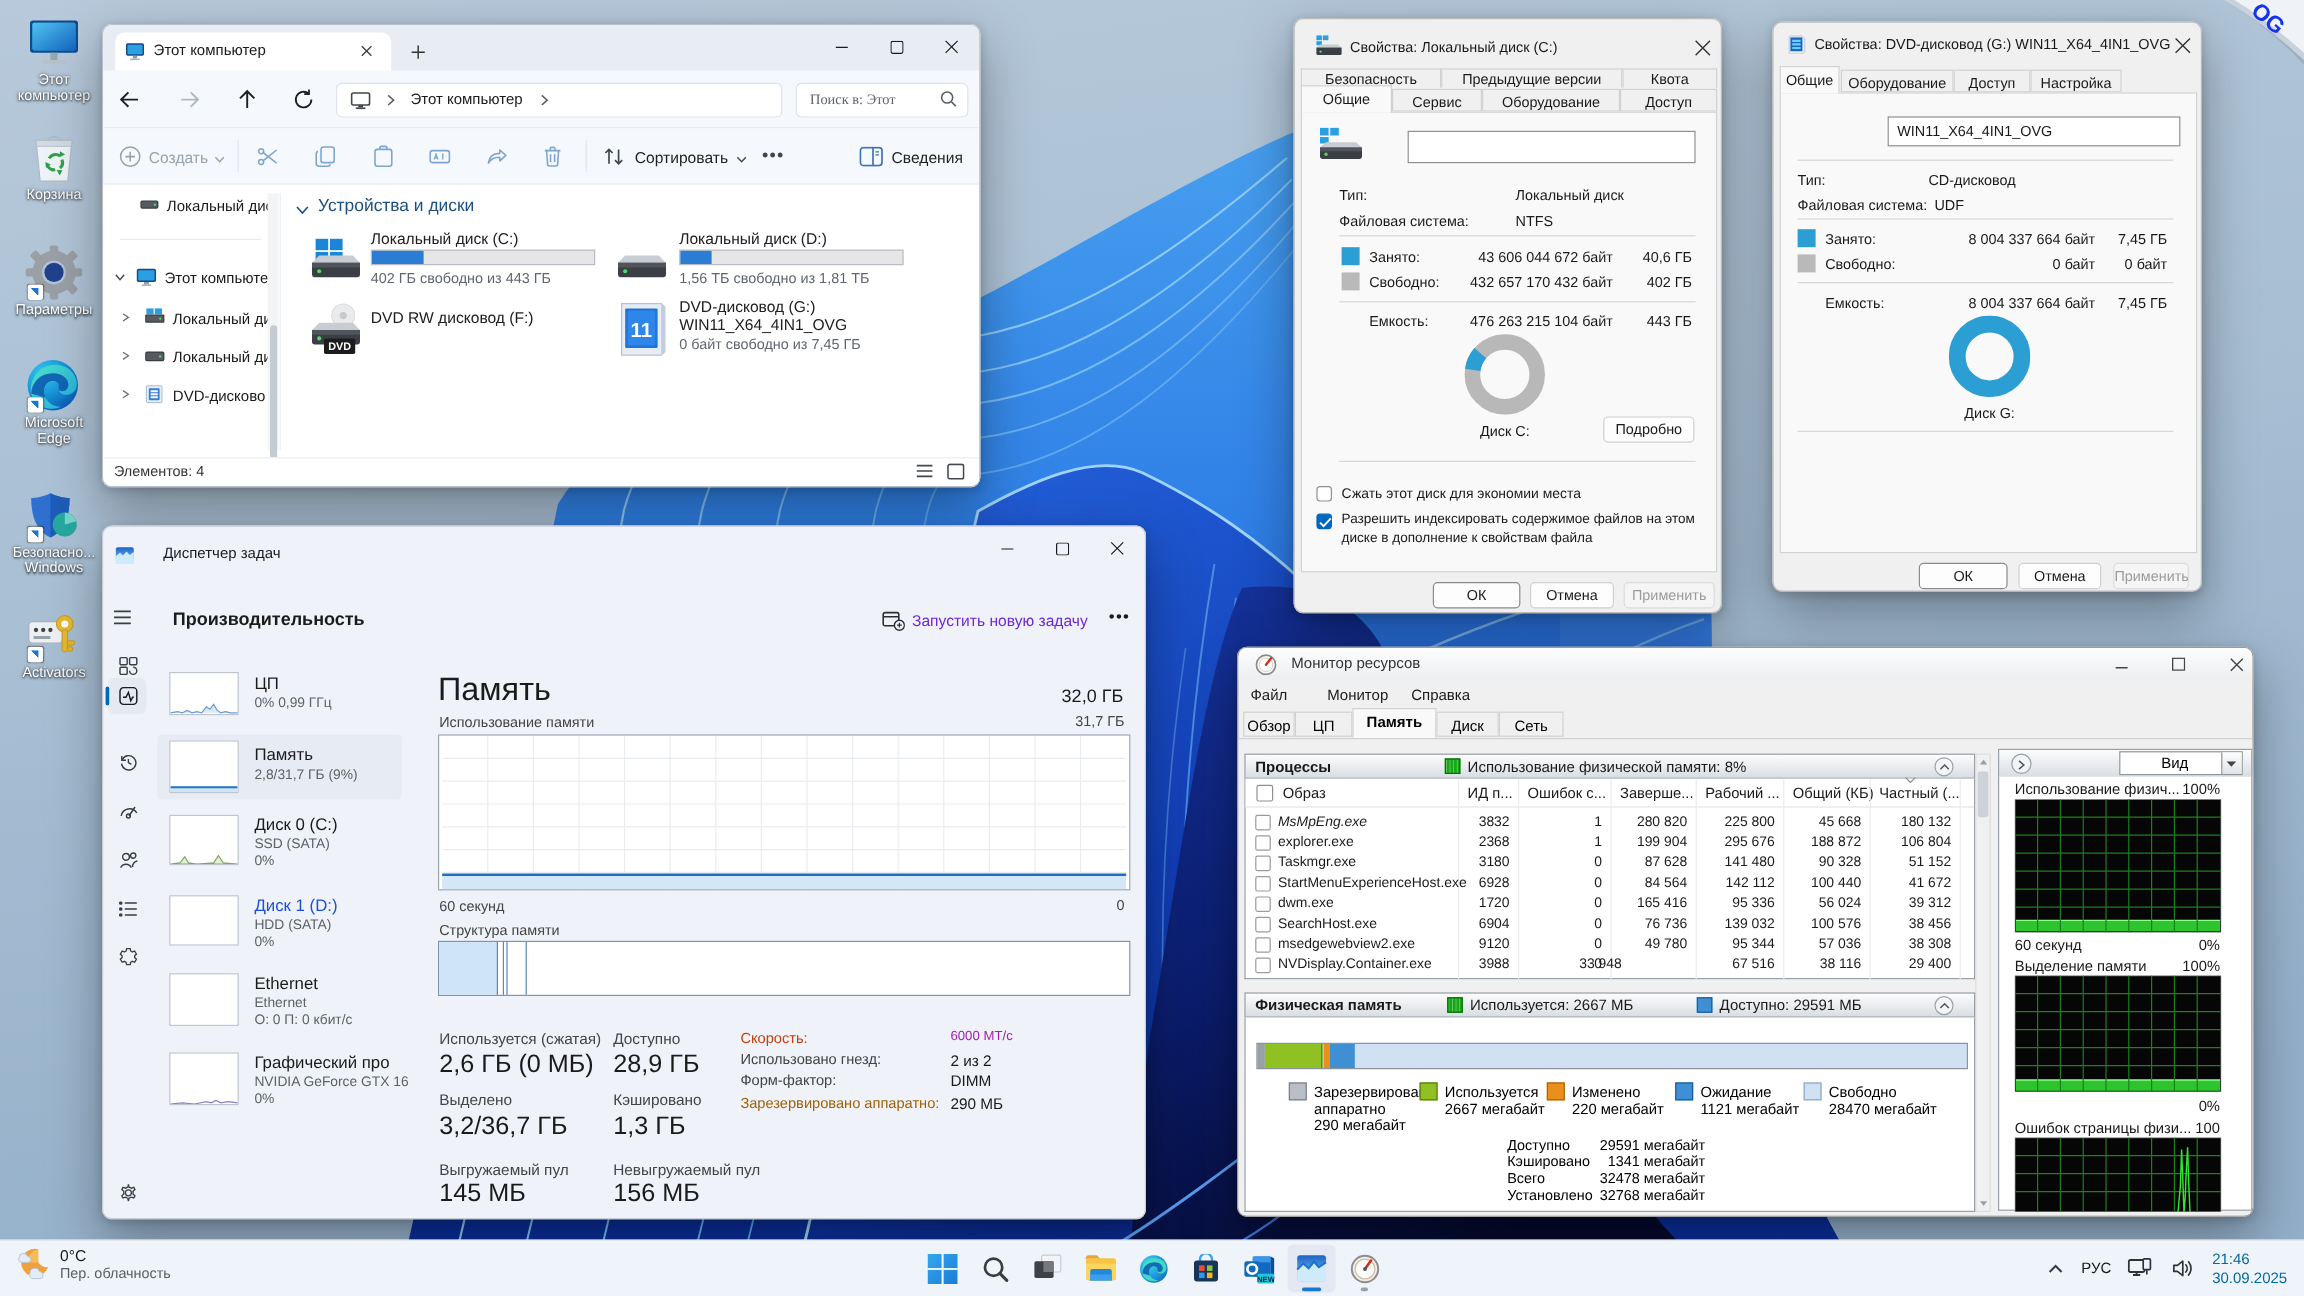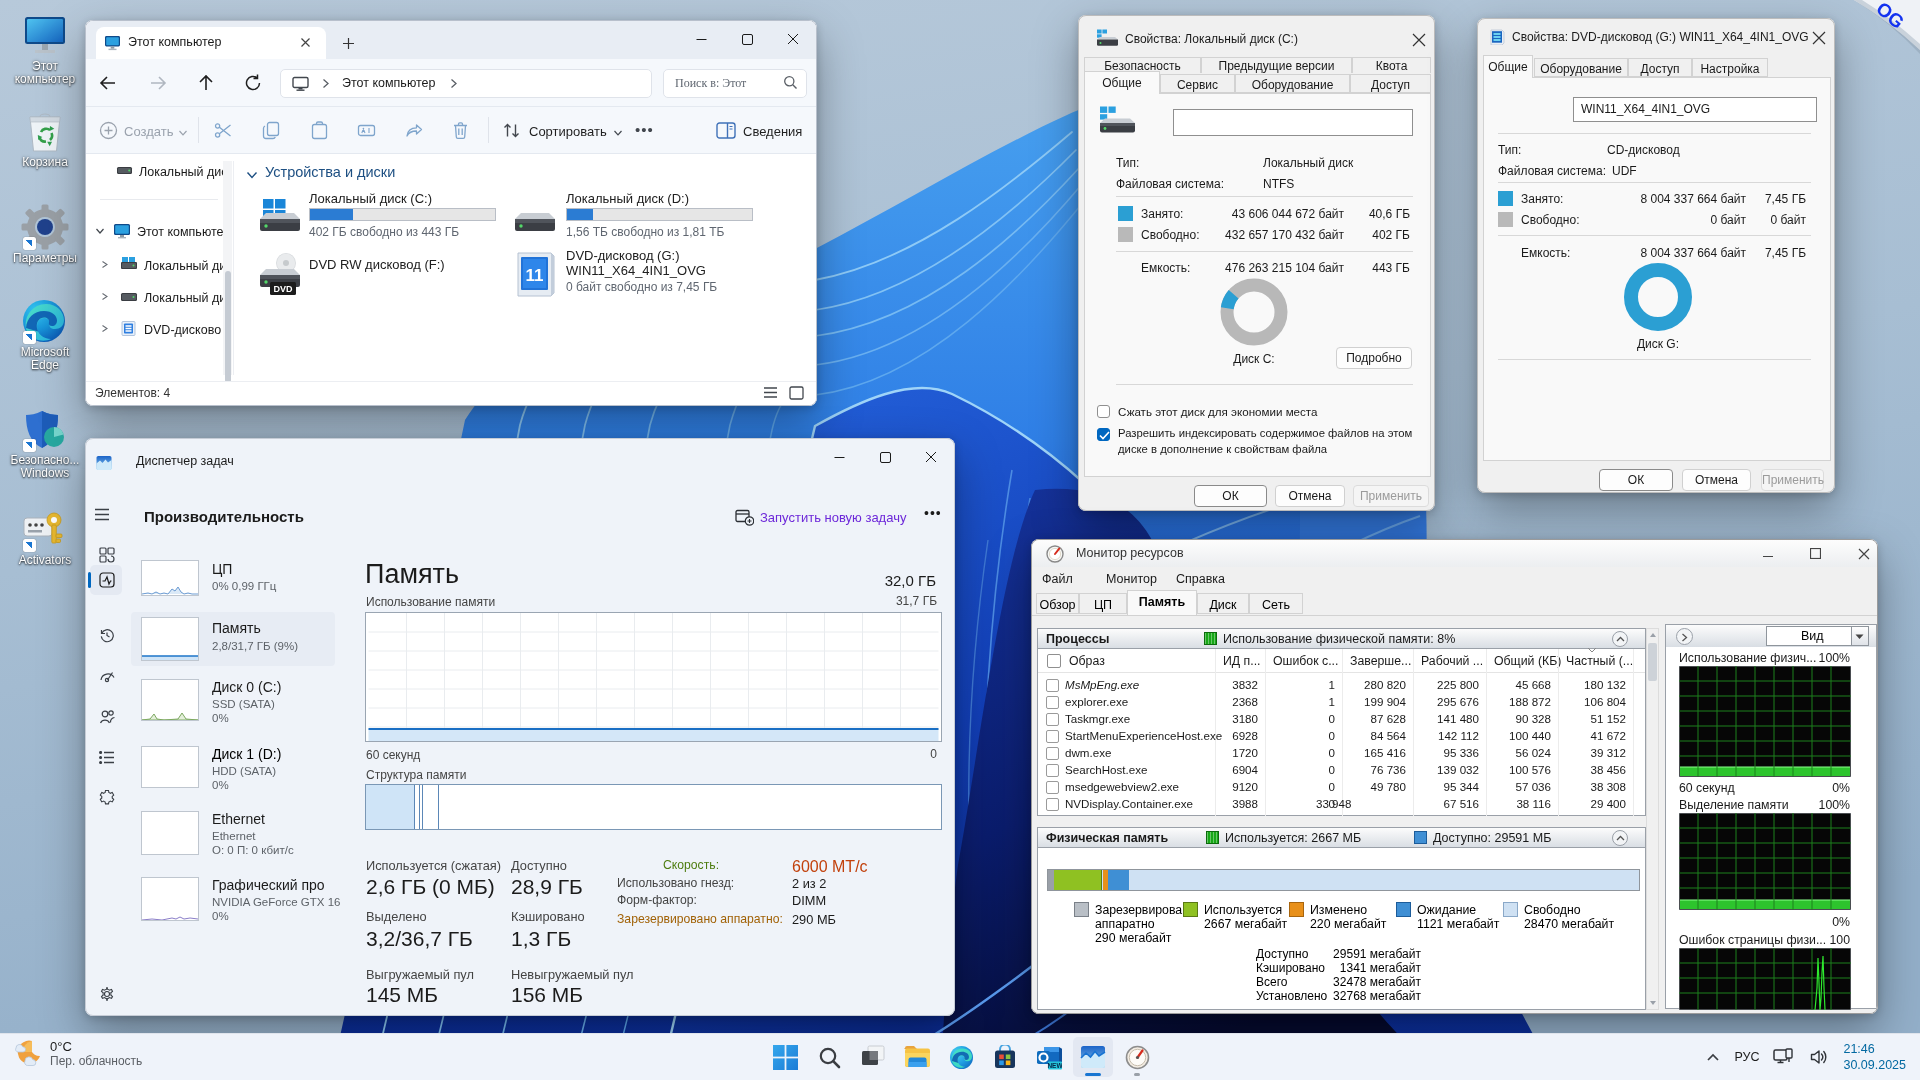--- a/index.html
+++ b/index.html
@@ -610,21 +610,21 @@
    <div style="position:absolute;left:0;top:0;width:58px;height:42px;background:#fff;border:1px solid #bfc6cf;"></div>
    <svg style="position:absolute;left:1px;top:1px;" width="56" height="40" viewBox="0 0 56 40">
           <path d="M0 40 L8 39 L12 34 L15 39 L22 40 L36 39 L40 33 L44 39 L56 40 Z" fill="#e4efdb" stroke="#7da861" stroke-width="1"></path>
         </svg>
    <div style="position:absolute;left:71px;top:0px;font-size:14px;color:#1b1b1b;white-space:nowrap;">Диск 0 (C:)</div>
    <div style="position:absolute;left:71px;top:19px;font-size:11.5px;color:#5d6268;">SSD (SATA)</div>
    <div style="position:absolute;left:71px;top:33px;font-size:11.5px;color:#5d6268;">0%</div>
   </div>
   <div class="card" style="position:absolute;left:55px;top:307px;">
    <div style="position:absolute;left:0;top:0;width:58px;height:42px;background:#fff;border:1px solid #bfc6cf;"></div>
-   <div style="position:absolute;left:71px;top:0px;font-size:14px;color:#000000;white-space:nowrap;">Диск 1 (D:)</div>
+   <div style="position:absolute;left:71px;top:0px;font-size:14px;color:#1d4ed8;white-space:nowrap;">Диск 1 (D:)</div>
    <div style="position:absolute;left:71px;top:19px;font-size:11.5px;color:#5d6268;">HDD (SATA)</div>
    <div style="position:absolute;left:71px;top:33px;font-size:11.5px;color:#5d6268;">0%</div>
   </div>
   <div class="card" style="position:absolute;left:55px;top:372px;">
    <div style="position:absolute;left:0;top:0;width:58px;height:44px;background:#fff;border:1px solid #bfc6cf;"></div>
    <div style="position:absolute;left:71px;top:0px;font-size:14px;color:#1b1b1b;">Ethernet</div>
    <div style="position:absolute;left:71px;top:19px;font-size:11.5px;color:#5d6268;">Ethernet</div>
    <div style="position:absolute;left:71px;top:33px;font-size:11.5px;color:#5d6268;white-space:nowrap;">О: 0 П: 0 кбит/с</div>
   </div>
   <div class="card" style="position:absolute;left:55px;top:438px;">
@@ -665,22 +665,22 @@
   <div style="position:absolute;left:280px;top:436px;font-size:21px;color:#1b1b1b;">2,6 ГБ (0 МБ)</div>
   <div style="position:absolute;left:425px;top:436px;font-size:21px;color:#1b1b1b;">28,9 ГБ</div>
   <div style="position:absolute;left:280px;top:470px;font-size:12.8px;color:#444;">Выделено</div>
   <div style="position:absolute;left:425px;top:470px;font-size:12.8px;color:#444;">Кэшировано</div>
   <div style="position:absolute;left:280px;top:488px;font-size:21px;color:#1b1b1b;">3,2/36,7 ГБ</div>
   <div style="position:absolute;left:425px;top:488px;font-size:21px;color:#1b1b1b;">1,3 ГБ</div>
   <div style="position:absolute;left:280px;top:528px;font-size:12.8px;color:#444;">Выгружаемый пул</div>
   <div style="position:absolute;left:425px;top:528px;font-size:12.8px;color:#444;">Невыгружаемый пул</div>
   <div style="position:absolute;left:280px;top:544px;font-size:21px;color:#1b1b1b;">145 МБ</div>
   <div style="position:absolute;left:425px;top:544px;font-size:21px;color:#1b1b1b;">156 МБ</div>
-  <div style="position:absolute;left:531px;top:419px;font-size:12.2px;color:#4d7c0f;margin-left:46px;">Скорость:</div>
-  <div style="position:absolute;left:706px;top:419px;font-size:16px;color:#c2410c;">6000 МТ/с</div>
+  <div style="position:absolute;left:531px;top:419px;font-size:12.2px;color:#c2410c;">Скорость:</div>
+  <div style="position:absolute;left:706px;top:419px;font-size:11px;color:#a21caf;">6000 МТ/с</div>
   <div style="position:absolute;left:531px;top:437px;font-size:12.2px;color:#444;">Использовано гнезд:</div>
   <div style="position:absolute;left:706px;top:437px;font-size:12.8px;color:#1b1b1b;">2 из 2</div>
   <div style="position:absolute;left:531px;top:454px;font-size:12.2px;color:#444;">Форм-фактор:</div>
   <div style="position:absolute;left:706px;top:454px;font-size:12.8px;color:#1b1b1b;">DIMM</div>
   <div style="position:absolute;left:531px;top:473px;font-size:12.2px;color:#a16207;">Зарезервировано аппаратно:</div>
   <div style="position:absolute;left:706px;top:473px;font-size:12.8px;color:#1b1b1b;">290 МБ</div>
  </div>
 </div>
 
 <div id="propc" class="win" style="left:1078px;top:15px;width:357px;height:496px;background:#f0f0f0;">

